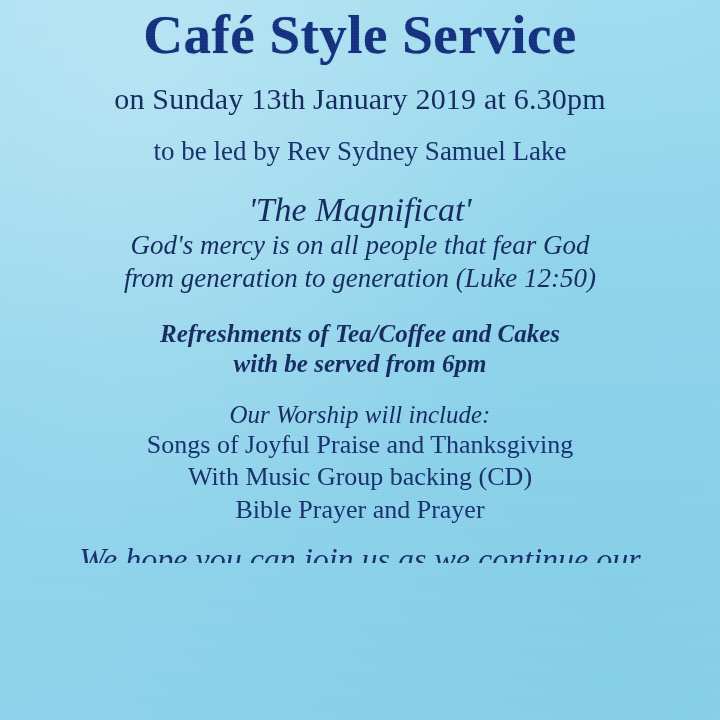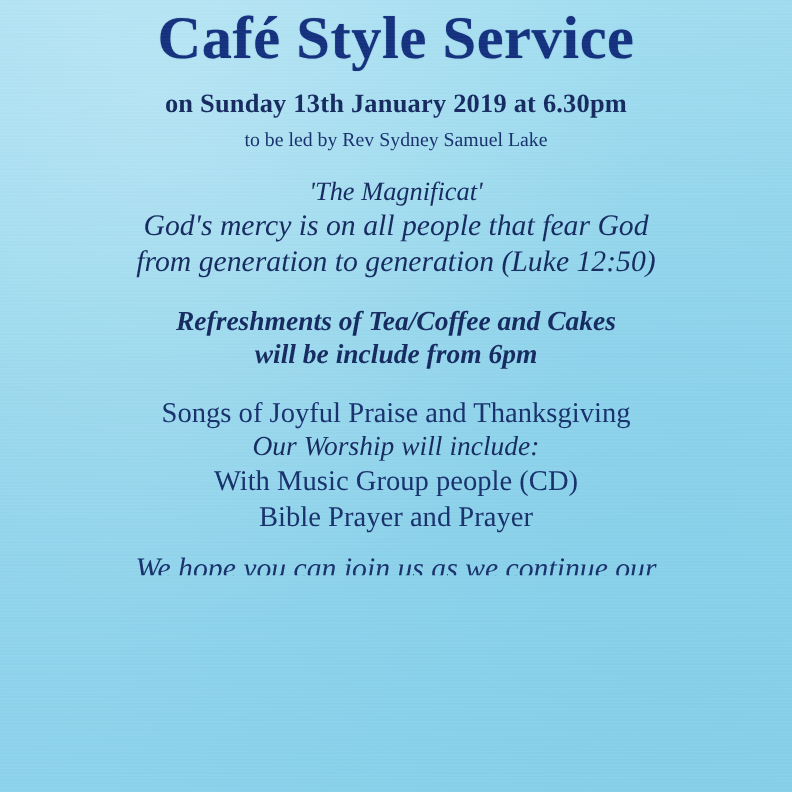--- a/index.html
+++ b/index.html
@@ -45,41 +45,41 @@
     text-shadow: 0 0 1px rgba(19,48,126,0.5);
   }
   .block {
     margin-top: 16px;
     line-height: 1.28;
   }
   .line {
     display: block;
   }
   .l-datetime {
-    font-size: 24px;
-    font-weight: 700;
+    font-size: 30px;
+    font-weight: 400;
     color: #14295f;
     letter-spacing: 0.2px;
   }
   .l-leader {
-    font-size: 18px;
+    font-size: 27px;
     color: #17306c;
-    margin-top: 6px;
+    margin-top: 16px;
   }
   .l-theme-intro {
     font-size: 27px;
     color: #17306c;
   }
   .theme-block {
     margin-top: 22px;
     font-style: italic;
     color: #14295f;
   }
   .l-theme-title {
-    font-size: 24px;
+    font-size: 34px;
     font-style: italic;
   }
   .l-theme-body {
     font-size: 27px;
     font-style: italic;
     line-height: 1.22;
   }
   .refresh-block {
     margin-top: 24px;
     font-style: italic;
@@ -111,21 +111,21 @@
     font-size: 26px;
     color: #17306c;
     line-height: 1.26;
   }
   .cut-block {
     margin-top: 14px;
     overflow: hidden;
     height: 22px;
   }
   .l-cut {
-    font-size: 27px;
+    font-size: 32px;
     font-style: italic;
     color: #17306c;
     display: block;
   }
 </style>
 </head>
 <body>
 
 <div class="poster">
 
@@ -139,27 +139,27 @@
   </div>
 
   <div class="theme-block">
     <span class="line l-theme-title">'The Magnificat'</span>
     <span class="line l-theme-body">God's mercy is on all people that fear God</span>
     <span class="line l-theme-body">from generation to  generation (Luke 12:50)</span>
   </div>
 
   <div class="refresh-block">
     <span class="line l-refresh">Refreshments of Tea/Coffee and Cakes</span>
-    <span class="line l-refresh">will be include from 6pm</span>
+    <span class="line l-refresh">with be served from 6pm</span>
   </div>
 
   <div class="worship-block">
+    <span class="line l-worship-head">Our Worship will include:</span>
     <span class="line l-worship-item">Songs of Joyful Praise and Thanksgiving</span>
-    <span class="line l-worship-head">Our Worship will include:</span>
-    <span class="line l-worship-item">With Music Group people (CD)</span>
+    <span class="line l-worship-item">With Music Group backing (CD)</span>
     <span class="line l-worship-item">Bible Prayer and Prayer</span>
   </div>
 
 
   <div class="cut-block">
     <span class="l-cut">We hope you can join us as we continue our</span>
   </div>
 
 </div>
 

